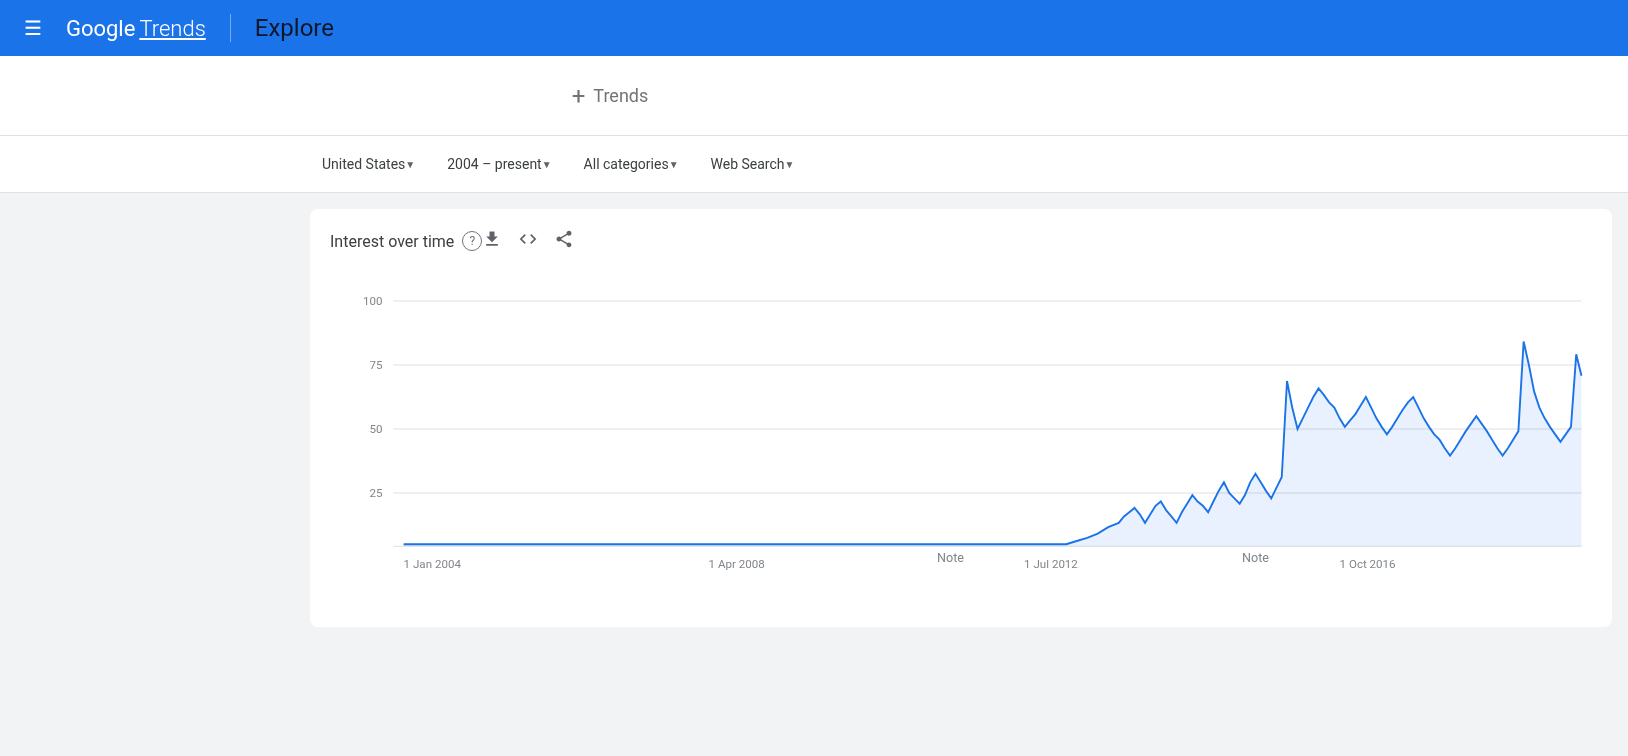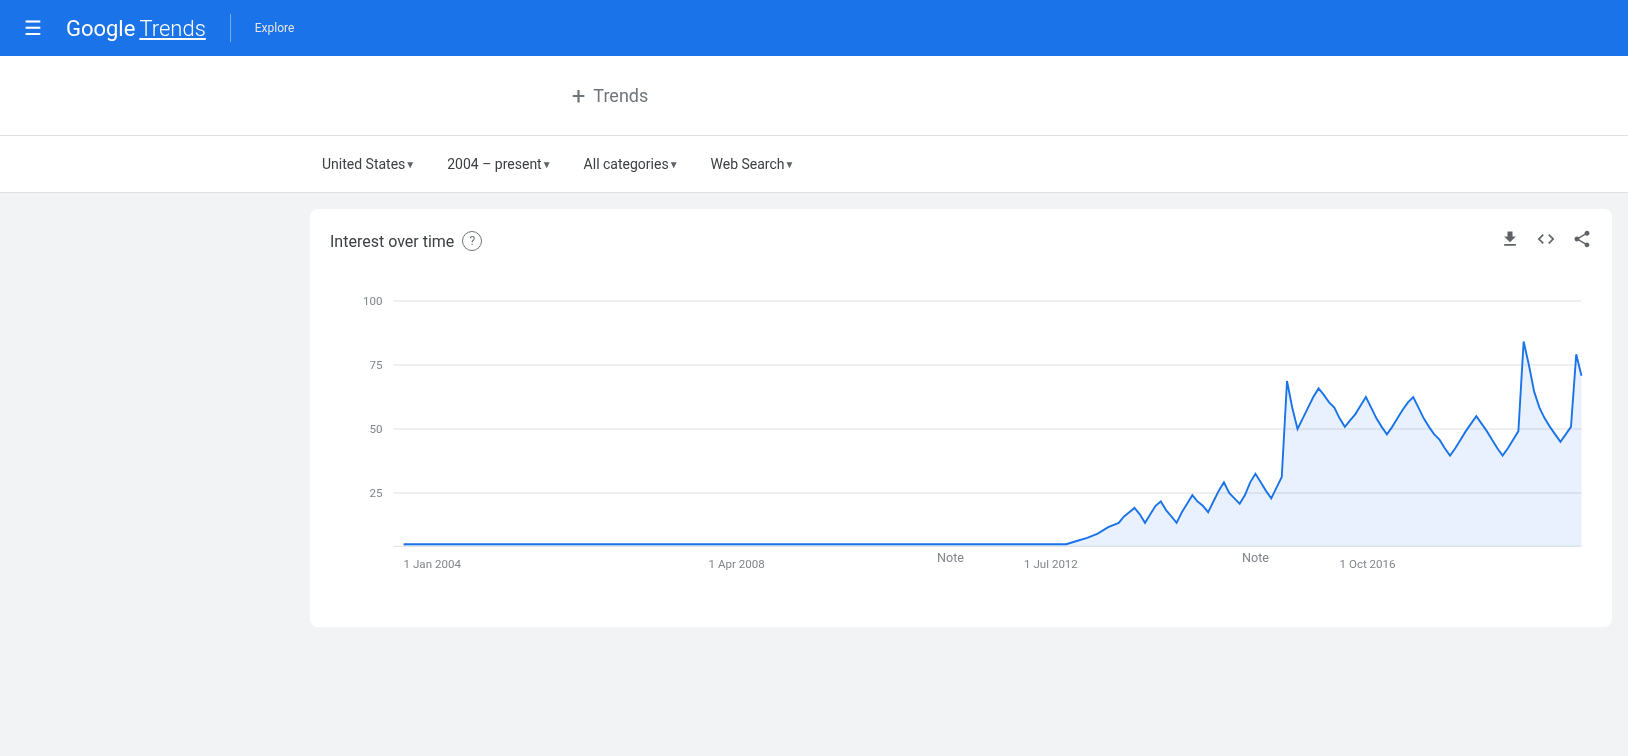--- a/index.html
+++ b/index.html
@@ -36,22 +36,22 @@
       font-weight: 300;
       text-decoration: underline;
     }
     .header-divider {
       width: 1px;
       height: 28px;
       background: rgba(255,255,255,0.4);
       margin: 0 8px;
     }
     .header-explore {
-      font-size: 12px;
-      color: #e5e5e5;
+      font-size: 24px;
+      color: #0f172a;
       font-weight: 400;
     }
 
     
     .search-section {
       background: white;
       display: flex;
       align-items: stretch;
       min-height: 80px;
       border-bottom: 1px solid #e0e0e0;
@@ -145,21 +145,21 @@
     .chart-section {
       flex: 1;
       background: white;
       border-radius: 8px;
       margin-right: 16px;
       padding: 20px;
     }
     .chart-header {
       display: flex;
       align-items: center;
-      justify-content: space-between;
+      justify-content: flex-start;
       margin-bottom: 16px;
     }
     .chart-title-group {
       display: flex;
       align-items: center;
       gap: 8px;
     }
     .chart-title {
       font-size: 16px;
       color: #3c4043;

